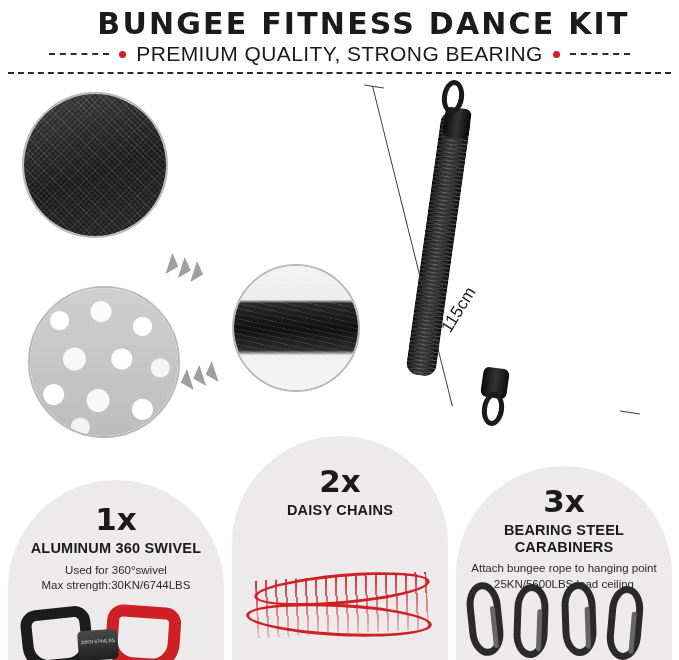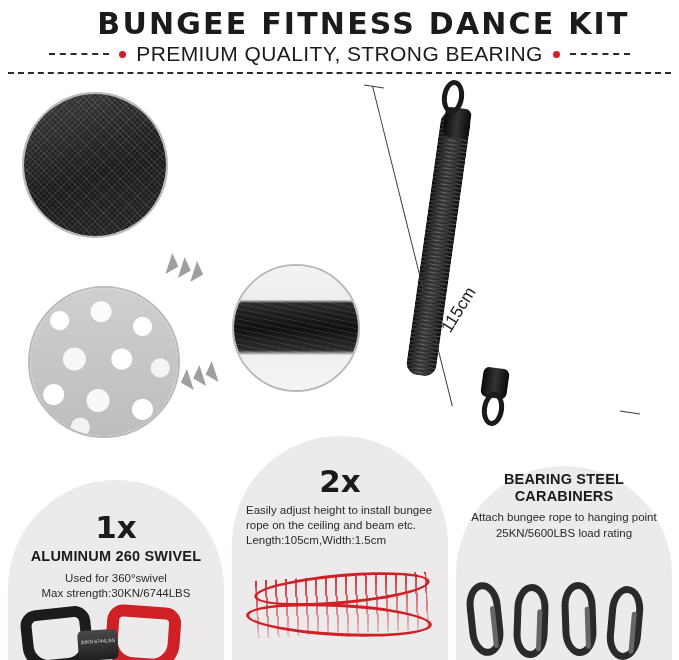--- a/index.html
+++ b/index.html
@@ -223,21 +223,21 @@
   .card-3 { top: 30px; left: 456px; width: 216px; height: 194px; }
 
   .qty {
     text-align: center;
     font-size: 31px;
     font-weight: 700;
     color: #1b1b1b;
     font-family: "DejaVu Sans", sans-serif;
     line-height: 1;
   }
-  .card-1 .qty { margin-top: 32px; }
+  .card-1 .qty { margin-top: 24px; }
   .card-2 .qty { margin-top: 30px; }
   .card-3 .qty { margin-top: 20px; }
 
   .card-title {
     text-align: center;
     font-size: 14.5px;
     font-weight: 700;
     color: #1b1b1b;
     letter-spacing: 0.2px;
     margin-top: 5px;
@@ -384,43 +384,43 @@
     <div class="dim-line"></div>
     <div class="dim-tick dim-tick-top"></div>
     <div class="dim-tick dim-tick-bottom"></div>
     <div class="dim-label">115cm</div>
   </div>
 
   <div class="cards">
 
     <div class="card card-1">
       <div class="qty">1x</div>
-      <div class="card-title">ALUMINUM 260 SWIVEL</div>
+      <div class="card-title">ALUMINUM 360 SWIVEL</div>
       <div class="card-desc" style="white-space:pre-line;text-align:center;">Used for 360°swivel
 Max strength:30KN/6744LBS</div>
       <div class="prod swivel-black"></div>
       <div class="prod swivel-red"></div>
       <div class="prod swivel-plate">
         <span class="plate-txt">30KN 6744LBS</span>
       </div>
     </div>
 
     <div class="card card-2">
       <div class="qty">2x</div>
-      <div class="card-desc" style="white-space:pre-line;">Easily adjust height to install bungee rope on the ceiling and beam etc.
-Length:105cm,Width:1.5cm</div>
+      <div class="card-title">DAISY CHAINS</div>
       <div class="daisy-rungs"></div>
       <div class="daisy daisy-1"></div>
       <div class="daisy daisy-2"></div>
     </div>
 
     <div class="card card-3">
+      <div class="qty">3x</div>
       <div class="card-title">BEARING STEEL CARABINERS</div>
       <div class="card-desc" style="white-space:pre-line;">Attach bungee rope to hanging point
-25KN/5600LBS load rating</div>
+25KN/5600LBS load ceiling</div>
       <div class="carab carab-1">
           <span class="carab-gate"></span>
         </div>
       <div class="carab carab-2">
           <span class="carab-gate"></span>
         </div>
       <div class="carab carab-3">
           <span class="carab-gate"></span>
         </div>
       <div class="carab carab-4">

